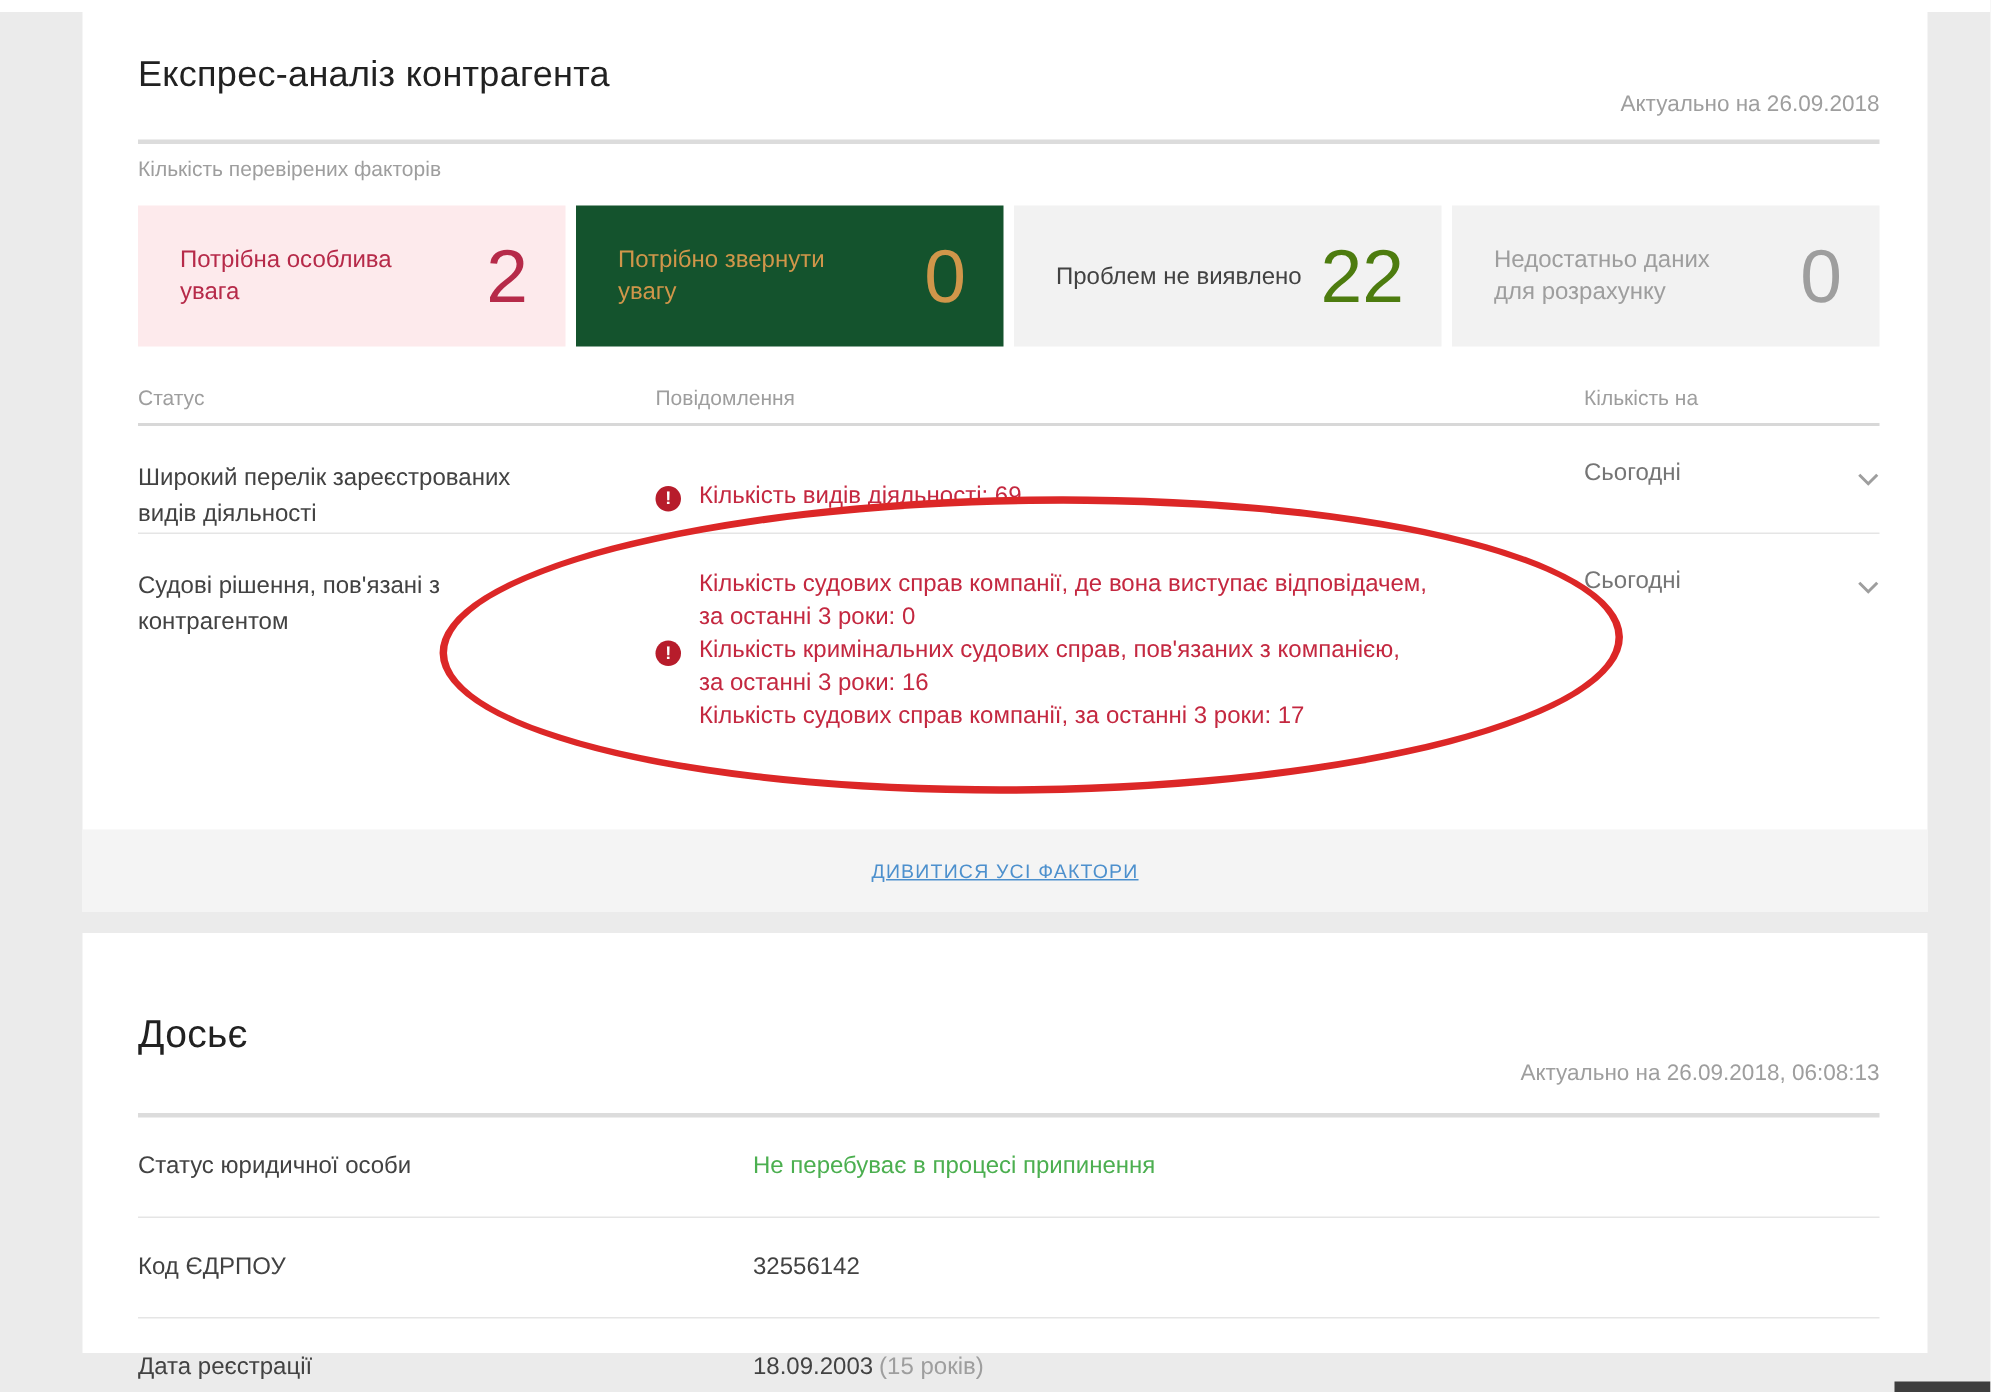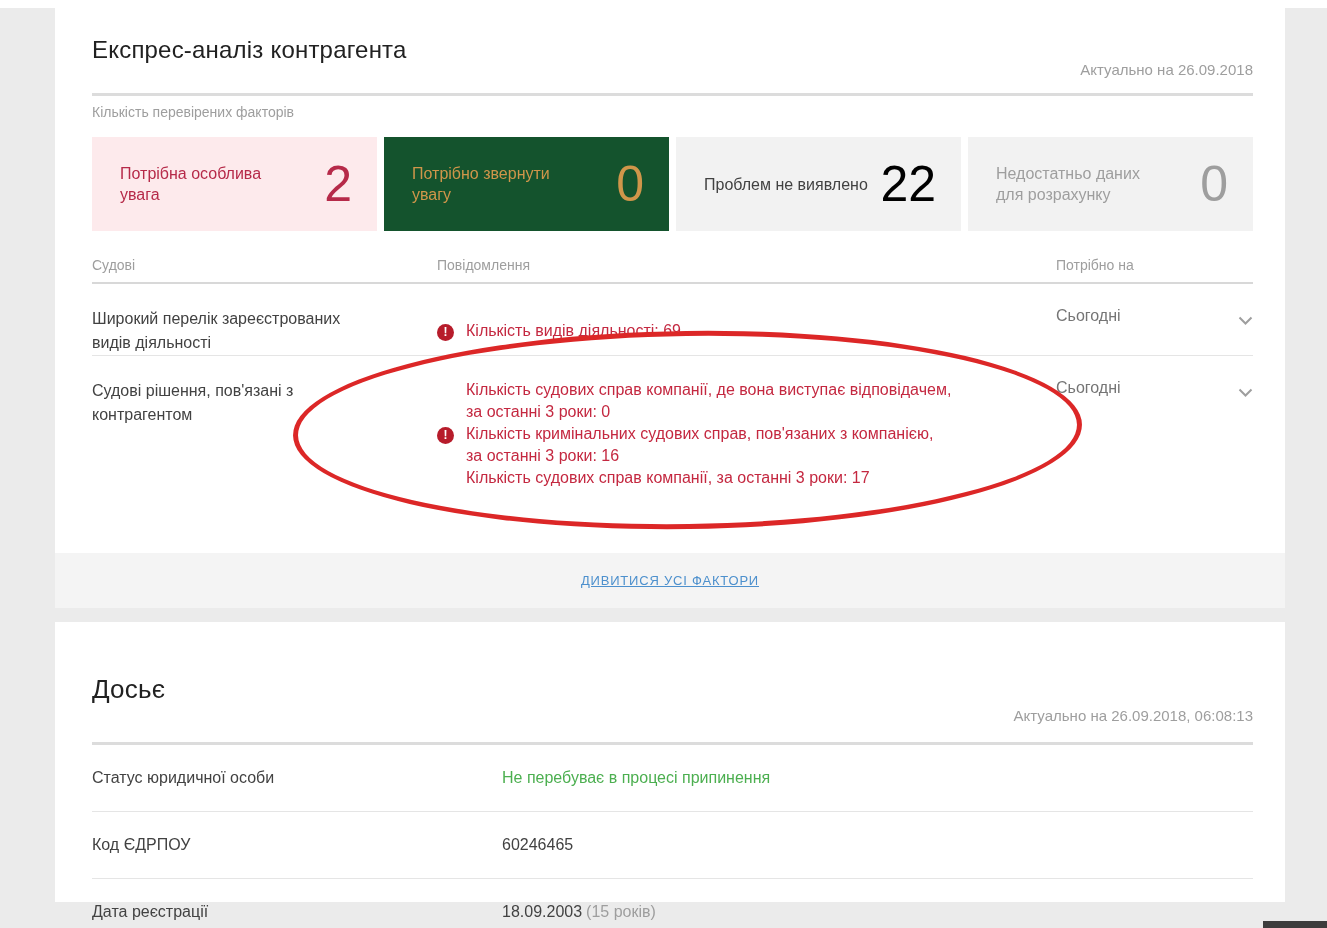--- a/index.html
+++ b/index.html
@@ -26,21 +26,21 @@
   .section-label{font-size:14px;color:#9e9e9e;margin-top:8px;}
 
   
   .stat-row{display:flex;gap:7px;margin-top:17px;}
   .stat-card{flex:1;height:94px;display:flex;align-items:center;justify-content:space-between;
              padding:0 25px 0 28px;box-sizing:border-box;}
   .stat-label{font-size:16px;line-height:21px;max-width:170px;}
   .stat-value{font-size:50px;font-weight:300;}
   .stat-red{background:#fdeaec;}   .stat-red .stat-label,.stat-red .stat-value{color:#b62a49;}
   .stat-amber{background:#14532d;} .stat-amber .stat-label,.stat-amber .stat-value{color:#d0964a;}
-  .stat-dark{background:#f2f2f2;}  .stat-dark .stat-label{color:#424242;} .stat-dark .stat-value{color:#000000;}
+  .stat-dark{background:#f2f2f2;}  .stat-dark .stat-label{color:#424242;} .stat-dark .stat-value{color:#4d7c0f;}
   .stat-gray{background:#f2f2f2;}  .stat-gray .stat-label,.stat-gray .stat-value{color:#9e9e9e;}
 
   
   .tbl-head{display:flex;margin-top:26px;padding-bottom:9px;border-bottom:2px solid #d8d8d8;
             font-size:14px;color:#9e9e9e;}
   .col-factor{width:345px;box-sizing:border-box;}
   .col-message{width:619px;box-sizing:border-box;}
   .col-actual{width:145px;box-sizing:border-box;}
   .col-chevron{flex:1;text-align:right;}
 
@@ -107,23 +107,23 @@
         <span class="stat-label">Проблем не виявлено</span>
         <span class="stat-value">22</span>
       </div>
       <div class="stat-card stat-gray">
         <span class="stat-label">Недостатньо даних для розрахунку</span>
         <span class="stat-value">0</span>
       </div>
     </div>
 
     <div class="tbl-head">
-      <span class="col-factor">Судові</span>
+      <span class="col-factor">Статус</span>
       <span class="col-message">Повідомлення</span>
-      <span class="col-actual">Потрібно на</span>
+      <span class="col-actual">Кількість на</span>
       <span class="col-chevron"></span>
     </div>
 
     <div class="tbl-row first">
       <div class="col-factor">
         <div class="factor-text">Широкий перелік зареєстрованих видів діяльності</div>
       </div>
       <div class="col-message message-cell">
         <span class="alert-icon"></span>
         <span class="message-text">Кількість видів діяльності: 69</span>
@@ -177,21 +177,21 @@
       <span class="card-date">Актуально на 26.09.2018, 06:08:13</span>
     </div>
     <div class="dossier-divider"></div>
 
     <div class="dossier-row">
       <span class="dossier-label">Статус юридичної особи</span>
       <span class="dossier-value value-green">Не перебуває в процесі припинення</span>
     </div>
     <div class="dossier-row">
       <span class="dossier-label">Код ЄДРПОУ</span>
-      <span class="dossier-value">60246465</span>
+      <span class="dossier-value">32556142</span>
     </div>
     <div class="dossier-row">
       <span class="dossier-label">Дата реєстрації</span>
       <span class="dossier-value">18.09.2003</span>
       <span class="value-suffix">(15 років)</span>
     </div>
   </div>
 </section>
 
 <div class="annotation-ellipse"></div>

